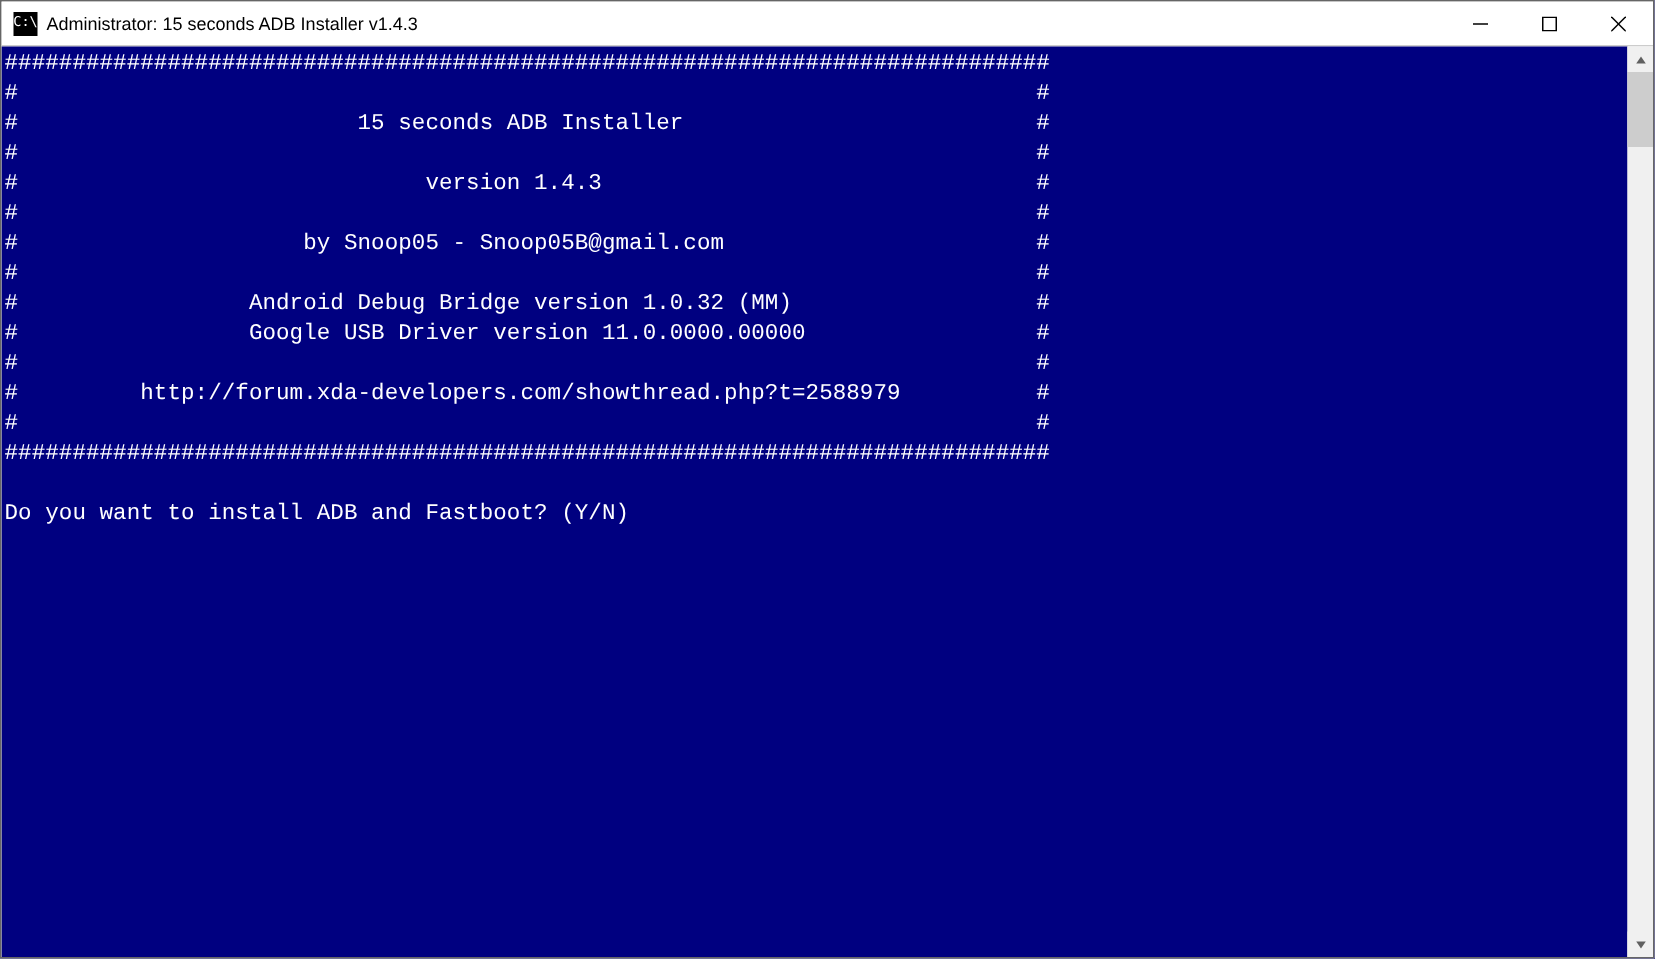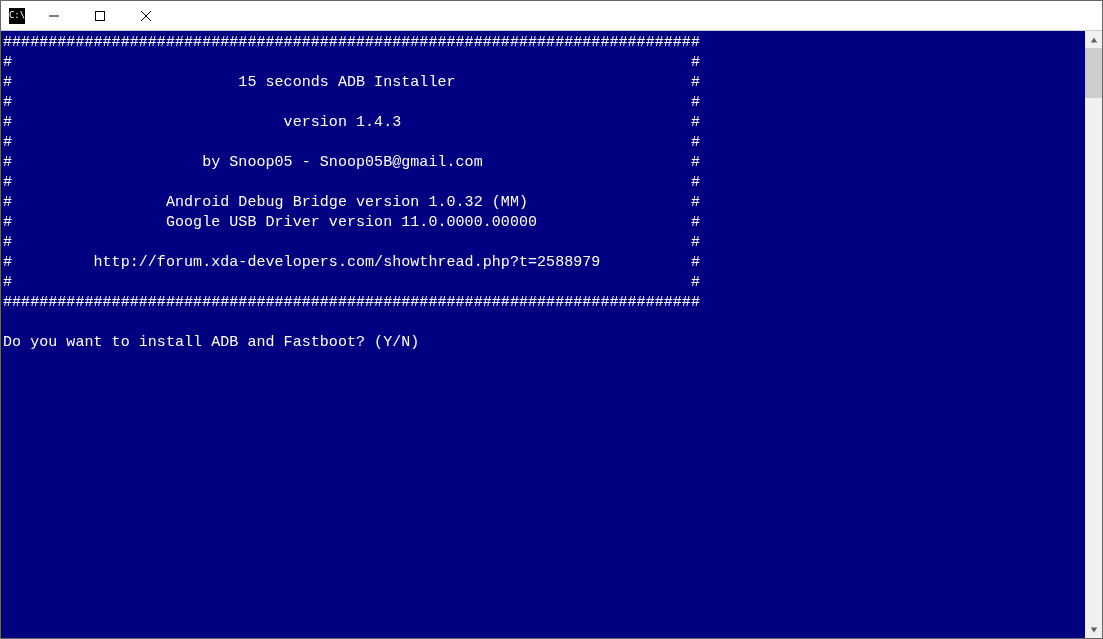--- a/index.html
+++ b/index.html
@@ -102,20 +102,21 @@
       position: absolute;
       bottom: 0;
       width: 100%;
     }
   </style>
 </head>
 <body>
 
 <div class="titlebar">
   <div class="titlebar-icon">C:\</div>
+  <div class="titlebar-text">Administrator:  15 seconds ADB Installer v1.4.3</div>
   <div class="window-controls">
     <div class="window-btn">
       <svg viewBox="0 0 10 10">
           <line x1="0" y1="5" x2="10" y2="5" stroke="#000" stroke-width="1"></line>
         </svg>
     </div>
     <div class="window-btn">
       <svg viewBox="0 0 10 10">
           <rect x="0.5" y="0.5" width="9" height="9" fill="none" stroke="#000" stroke-width="1"></rect>
         </svg>

